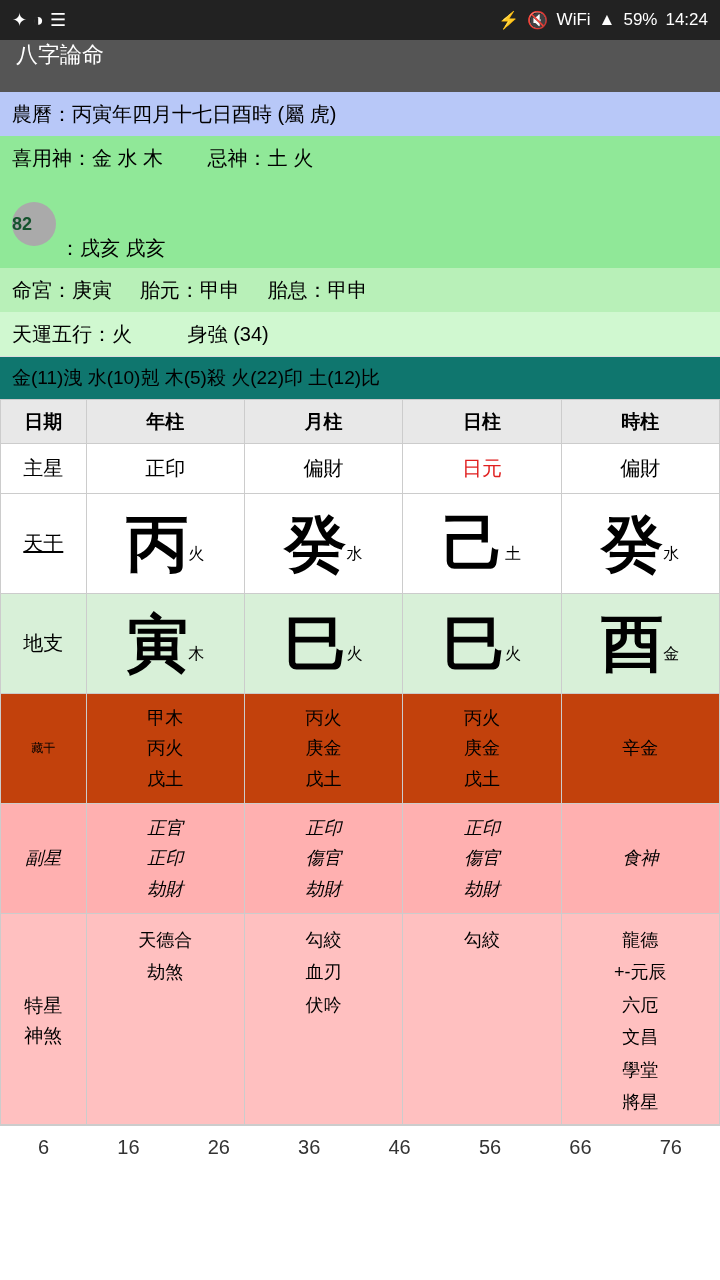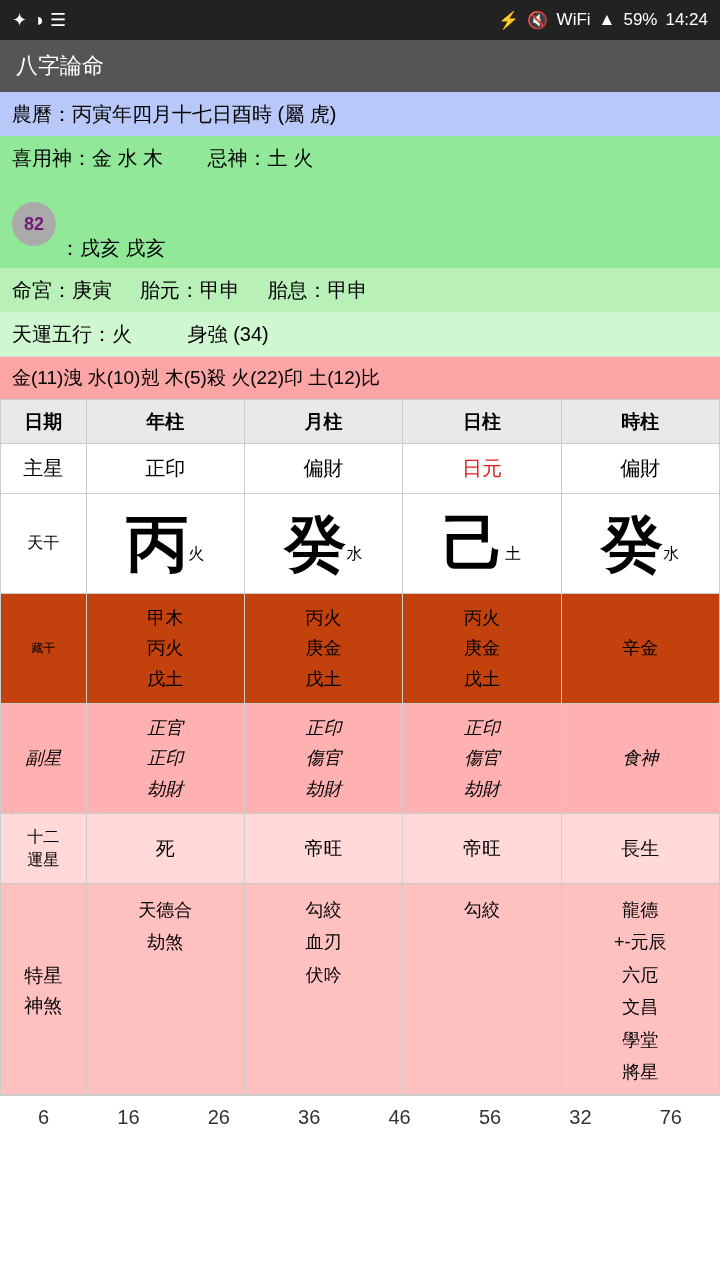--- a/index.html
+++ b/index.html
@@ -27,58 +27,57 @@
     #status-bar .left-icons { display: flex; gap: 6px; align-items: center; }
     #status-bar .right-info { display: flex; gap: 8px; align-items: center; font-size: 17px; }
 
     
     #title-bar {
       width: 720px;
       height: 52px;
       background: #555;
       color: #fff;
       display: flex;
-      align-items: center;
+      align-items: flex-start;
       padding: 0 16px;
       font-size: 22px;
     }
 
     
     .info-row {
       width: 720px;
       padding: 8px 12px;
       font-size: 20px;
       line-height: 1.4;
     }
     .row-blue { background: #b8c8f8; }
     .row-green { background: #90e898; }
     .row-lightgreen { background: #b8f0b8; }
     .row-palegreen { background: #d0f8d0; }
 
     
     .score-badge {
       display: inline-block;
       background: #aaa;
-      color: #701a75;
+      color: #14532d;
       border-radius: 50%;
       width: 44px;
       height: 44px;
       line-height: 44px;
-      text-align: center;
       font-size: 18px;
       font-weight: bold;
       vertical-align: middle;
       margin-right: 4px;
     }
 
     
     .elements-row {
       width: 720px;
       padding: 8px 12px;
-      background: #fca5a5;
+      background: #0f766e;
       font-size: 19px;
       border-top: 1px solid #ddd;
     }
 
     
     .bazi-table {
       width: 720px;
       border-collapse: collapse;
     }
     .bazi-table td {
@@ -110,21 +109,21 @@
       height: 100px;
     }
     .tr-tiangan .big-char {
       font-size: 62px;
       font-weight: bold;
     }
     .tr-tiangan .small-char {
       font-size: 16px;
       vertical-align: super;
     }
-    .tr-tiangan .label-cell { font-size: 16px; }
+    .tr-tiangan .label-cell { font-size: 20px; text-decoration: underline; }
 
     
     .tr-dizhi td {
       background: #d8f0d8;
       height: 100px;
     }
     .tr-dizhi .big-char {
       font-size: 62px;
       font-weight: bold;
     }
@@ -274,20 +273,35 @@
       <span class="big-char">癸</span><span class="small-char">水</span>
     </td>
     <td class="col-day">
       <span class="big-char">己</span><span class="small-char">土</span>
     </td>
     <td class="col-hour">
       <span class="big-char">癸</span><span class="small-char">水</span>
     </td>
   </tr>
 
+  <tr class="tr-dizhi">
+    <td class="col-label label-cell">地支</td>
+    <td class="col-year">
+      <span class="big-char">寅</span><span class="small-char">木</span>
+    </td>
+    <td class="col-month">
+      <span class="big-char">巳</span><span class="small-char">火</span>
+    </td>
+    <td class="col-day">
+      <span class="big-char">巳</span><span class="small-char">火</span>
+    </td>
+    <td class="col-hour">
+      <span class="big-char">酉</span><span class="small-char">金</span>
+    </td>
+  </tr>
 
   <tr class="tr-zanggan">
     <td class="col-label label-cell">藏干</td>
     <td class="col-year" style="white-space:pre-line;">甲木
 丙火
 戊土</td>
     <td class="col-month" style="white-space:pre-line;">丙火
 庚金
 戊土</td>
     <td class="col-day" style="white-space:pre-line;">丙火
@@ -303,28 +317,20 @@
 劫財</td>
     <td class="col-month" style="white-space:pre-line;">正印
 傷官
 劫財</td>
     <td class="col-day" style="white-space:pre-line;">正印
 傷官
 劫財</td>
     <td class="col-hour" style="white-space:pre-line;">食神</td>
   </tr>
 
-  <tr class="tr-yunxing">
-    <td class="col-label label-cell" style="white-space:pre-line; font-size:16px; line-height:1.4;">十二
-運星</td>
-    <td class="col-year">死</td>
-    <td class="col-month">帝旺</td>
-    <td class="col-day">帝旺</td>
-    <td class="col-hour">長生</td>
-  </tr>
 
   <tr class="tr-texing">
     <td class="col-label label-cell" style="white-space:pre-line; font-size:19px; line-height:1.6; vertical-align:middle;">特星
 神煞</td>
     <td class="col-year" style="white-space:pre-line;">天德合
 劫煞</td>
     <td class="col-month" style="white-space:pre-line;">勾絞
 血刃
 伏吟</td>
     <td class="col-day" style="white-space:pre-line;">勾絞</td>
@@ -338,15 +344,15 @@
 </tbody>
   </table>
 
 <div class="footer-nums">
   <span>6</span>
   <span>16</span>
   <span>26</span>
   <span>36</span>
   <span>46</span>
   <span>56</span>
-  <span>32</span>
+  <span>66</span>
   <span>76</span>
 </div>
 
 </body></html>

